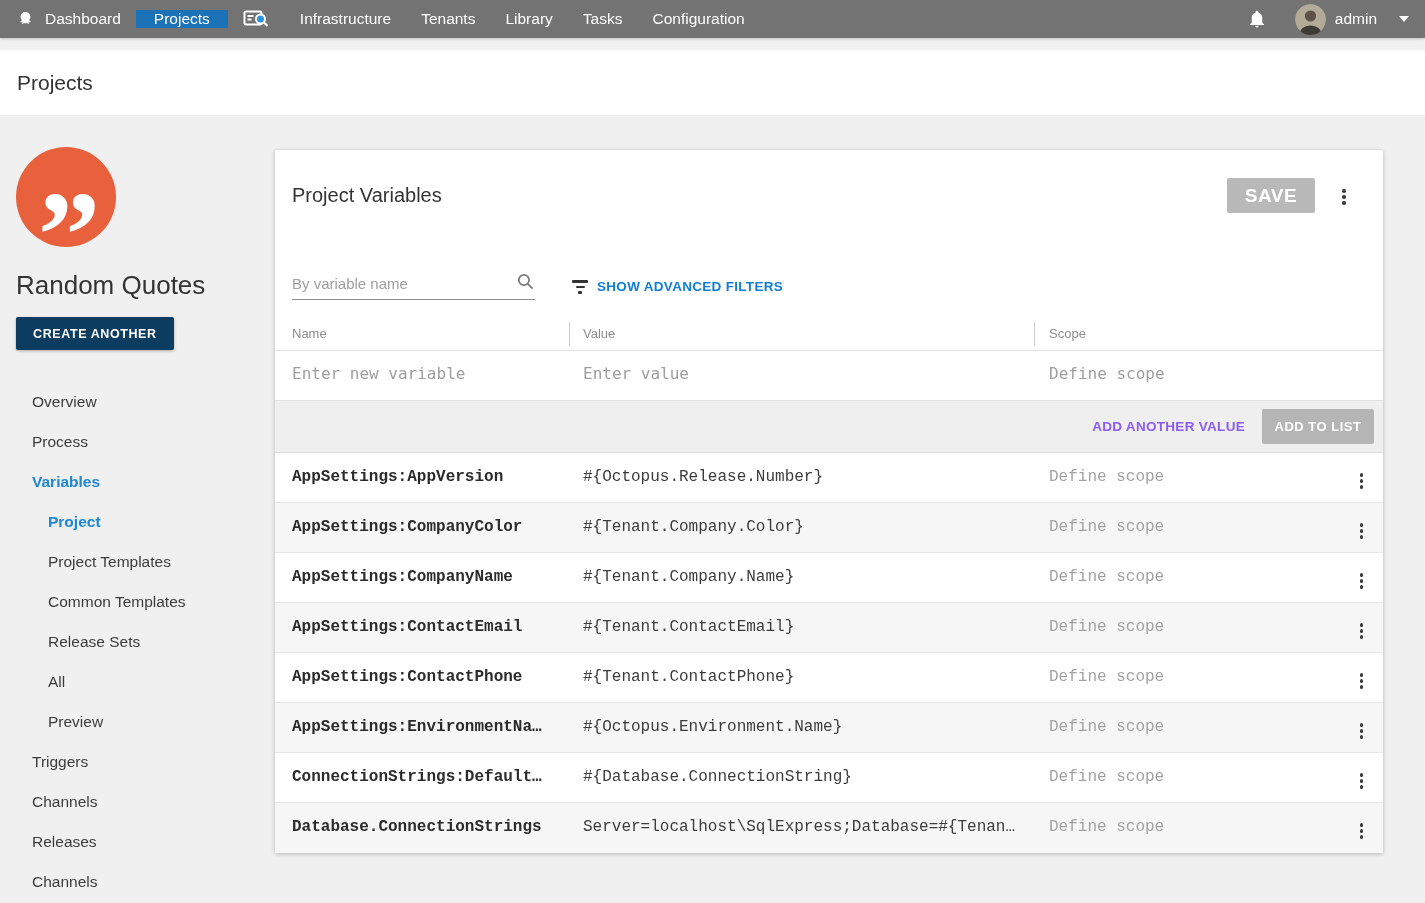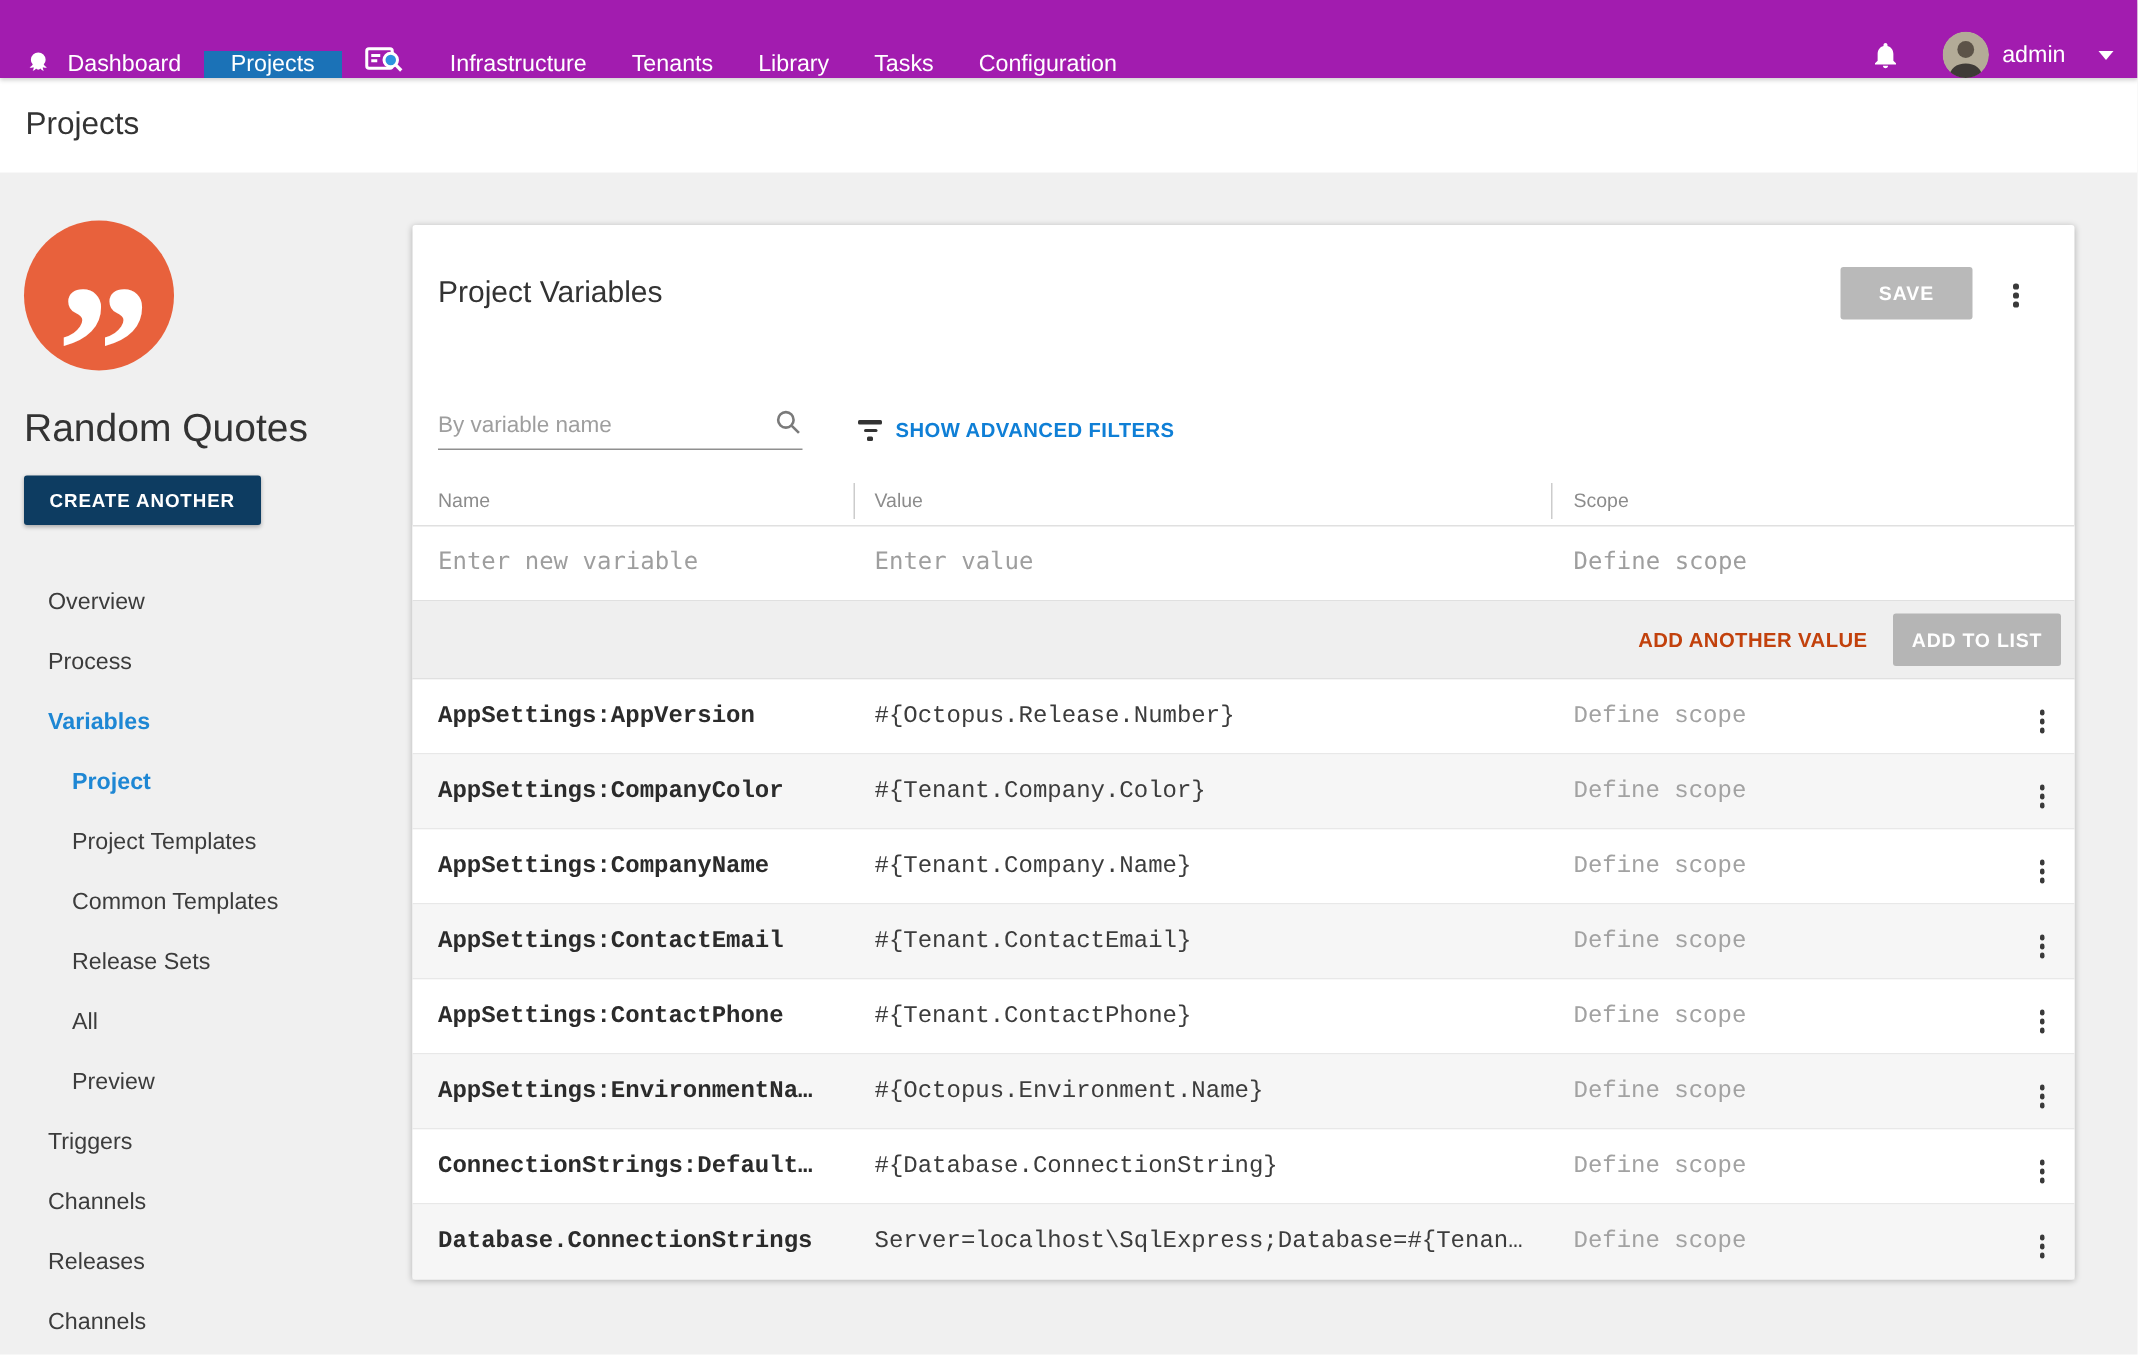--- a/index.html
+++ b/index.html
@@ -6,22 +6,22 @@
   html,body { width:1425px; height:903px; }
   body {
     font-family: "Liberation Sans", sans-serif;
     background:#f0f0f0;
     position:relative;
     overflow:hidden;
     color:#333;
   }
   
   .topnav{
-    position:absolute; top:0; left:0; width:100%; height:52px;
-    background:#a21caf; display:flex; align-items:flex-end; color:#fff;
+    position:absolute; top:0; left:0; width:100%; height:38px;
+    background:#737373; display:flex; align-items:center; color:#fff;
     box-shadow:0 1px 3px rgba(0,0,0,.2); z-index:10;
   }
   .nav-item{ display:flex; align-items:center; padding:0 15px; font-size:15.5px; cursor:pointer; white-space:nowrap; }
   .nav-item.brand{ padding:0 15px 0 16px; gap:10px; }
   .nav-item.active{ background:#1b72b7; padding:0 18px; }
   .nav-tile{ display:flex; align-items:center; padding:0 15px; cursor:pointer; }
   .nav-right{ margin-left:auto; display:flex; align-items:center; padding-right:16px; }
   .bell{ margin-right:28px; display:flex; cursor:pointer; }
   .avatar{ width:31px; height:31px; border-radius:50%; overflow:hidden; margin-right:9px; flex:0 0 auto; }
   .caret{ width:0; height:0; border-left:5px solid transparent; border-right:5px solid transparent;
@@ -40,21 +40,21 @@
       font-size:12.5px; font-weight:bold; letter-spacing:.6px; cursor:pointer; box-shadow:0 1px 3px rgba(0,0,0,.3); }
   .side-list{ position:absolute; left:0; top:267px; width:100%; }
   .side-item{ height:40px; display:flex; align-items:center; padding-left:32px; font-size:15.5px; color:#3c3c3c; cursor:pointer; }
   .side-item.sub{ padding-left:48px; }
   .side-item.active{ color:#1e87d4; font-weight:bold; }
   
   .panel{ position:absolute; left:275px; top:150px; width:1108px; height:703px; background:#fff;
           border-radius:2px; box-shadow:0 1px 4px rgba(0,0,0,.25); }
   .panel-title{ position:absolute; left:17px; top:34px; font-size:20px; color:#333; }
   .save-btn{ position:absolute; left:952px; top:28px; width:88px; height:35px; background:#b9b9b9; color:#fff;
-      border:none; border-radius:2px; font-family:"Liberation Sans",sans-serif; font-size:13px; font-weight:bold;
+      border:none; border-radius:2px; font-family:"Liberation Sans",sans-serif; font-size:19px; font-weight:bold;
       letter-spacing:.6px; cursor:pointer; }
   .kebab{ position:absolute; display:flex; flex-direction:column; gap:2.5px; cursor:pointer; padding:4px; }
   .kebab i{ width:3.5px; height:3.5px; border-radius:50%; background:#3a3a3a; }
   .kebab.hdr{ left:1063px; top:35px; }
   
   .search-wrap{ position:absolute; left:17px; top:118px; width:243px; border-bottom:1px solid #8f8f8f; height:32px; }
   .search-wrap input{ border:none; outline:none; width:210px; height:30px; font-size:15px; color:#333;
       font-family:"Liberation Sans",sans-serif; background:transparent; }
   .search-wrap input::placeholder{ color:#9e9e9e; }
   .search-glass{ position:absolute; right:0; top:4px; }
@@ -72,21 +72,21 @@
   
   .new-row{ position:absolute; left:0; top:200px; width:100%; height:51px; background:#fff;
       border-top:1px solid #e0e0e0; border-bottom:1px solid #e0e0e0; }
   .new-row input{ position:absolute; top:13px; border:none; outline:none; background:transparent;
       font-family:"DejaVu Sans Mono", monospace; font-size:16px; color:#333; }
   .new-row input::placeholder{ color:#9e9e9e; }
   .ni-name{ left:17px; width:270px; } .ni-value{ left:308px; width:420px; } .ni-scope{ left:774px; width:230px; }
   
   .add-row{ position:absolute; left:0; top:251px; width:100%; height:52px; background:#efefef;
       border-bottom:1px solid #e0e0e0; display:flex; align-items:center; justify-content:flex-end; }
-  .add-another{ font-size:13.5px; font-weight:bold; color:#c2410c; letter-spacing:.3px; margin-right:17px; cursor:pointer; }
+  .add-another{ font-size:13.5px; font-weight:bold; color:#8b5cf6; letter-spacing:.3px; margin-right:17px; cursor:pointer; }
   .add-to-list{ width:112px; height:35px; margin-right:9px; background:#b5b5b5; color:#fff; border:none; border-radius:2px;
       font-family:"Liberation Sans",sans-serif; font-size:13px; font-weight:bold; letter-spacing:.5px; cursor:pointer; }
   
   .rows{ position:absolute; left:0; top:303px; width:100%; }
   .vrow{ position:relative; height:50px; border-bottom:1px solid #e8e8e8; background:#fff; }
   .vrow:nth-child(even){ background:#f6f6f6; }
   .vrow:last-child{ border-bottom:none; }
   .cell{ position:absolute; top:15px; font-family:Liberation Mono, monospace; font-size:16px; white-space:nowrap; }
   .cell.name{ left:17px; font-weight:bold; color:#2b2b2b; }
   .cell.value{ left:308px; color:#3c3c3c; }

